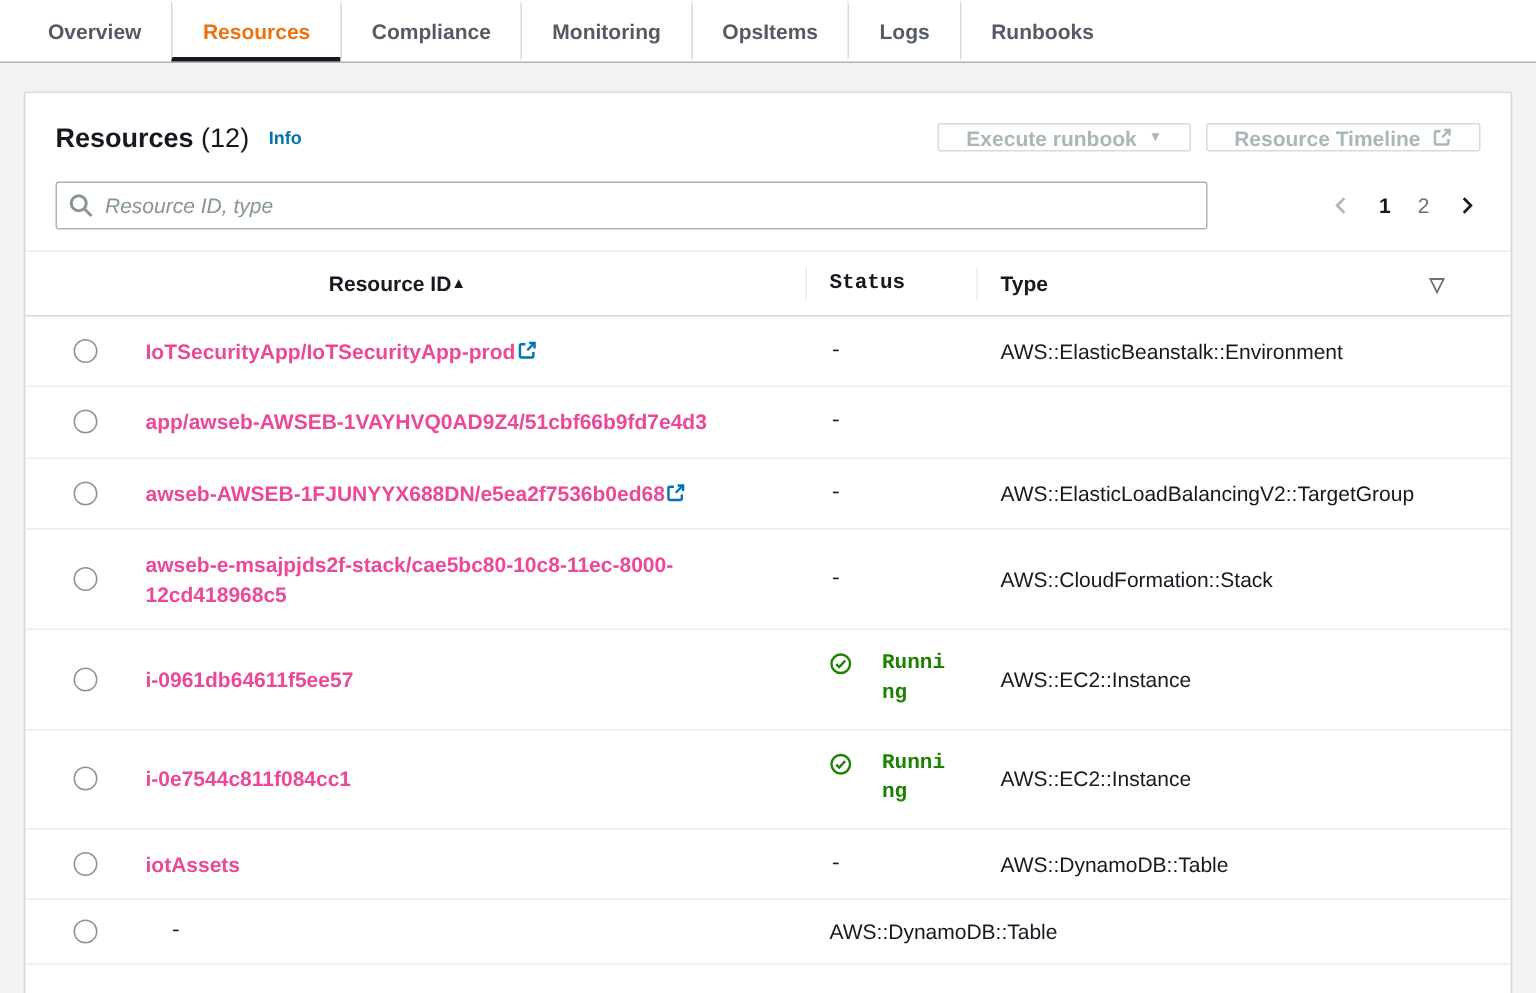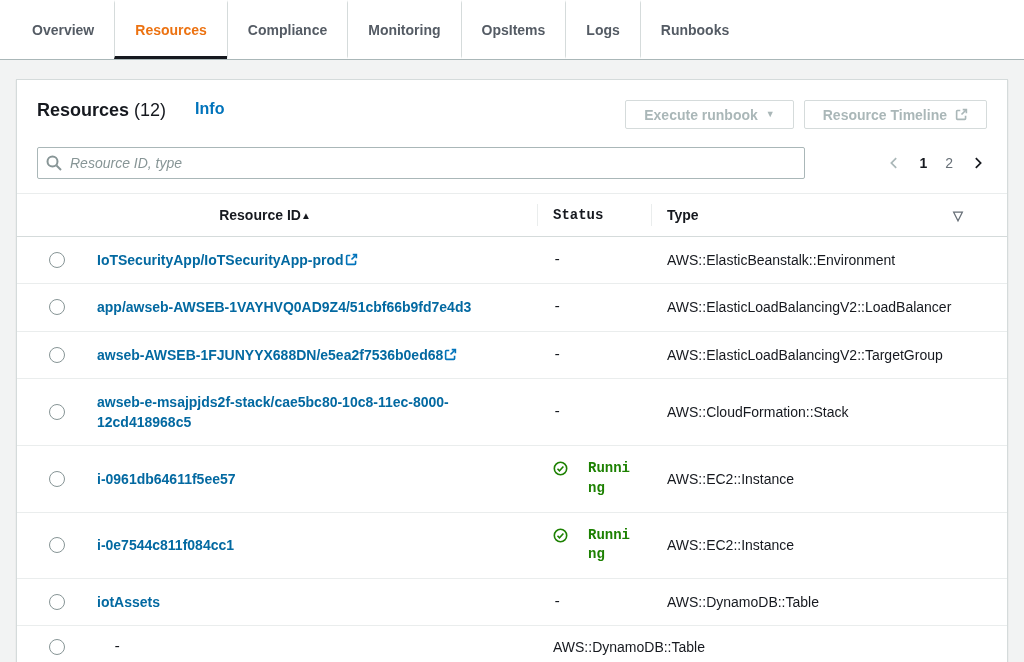--- a/index.html
+++ b/index.html
@@ -11,21 +11,21 @@
     background: #f2f3f3;
   }
 
   
   .tabbar {
     display: flex;
     align-items: stretch;
     background: #ffffff;
     border-bottom: 1px solid #aab7b8;
     padding-left: 12px;
-    height: 60px;
+    height: 42px;
   }
   .tab {
     display: flex;
     align-items: center;
     padding: 0 20px;
     font-weight: 700;
     font-size: 14px;
     color: #545b64;
     cursor: pointer;
     border-bottom: 3px solid transparent;
@@ -48,35 +48,35 @@
   .card-header {
     display: flex;
     justify-content: space-between;
     align-items: flex-start;
     padding: 20px 20px 10px 20px;
   }
   .panel-title { font-size: 18px; font-weight: 400; }
   .panel-title .t { font-weight: 700; color: #16191f; }
   .panel-title .count { font-weight: 400; color: #16191f; }
   .panel-title .info {
-    font-size: 16px;
+    font-size: 12px;
     font-weight: 700;
     color: #0073bb;
-    margin-left: 24px;
+    margin-left: 8px;
     position: relative;
     top: -2px;
     text-decoration: none;
     cursor: pointer;
   }
   .actions { display: flex; gap: 10px; }
   .btn {
     display: inline-flex;
     align-items: center;
     gap: 8px;
-    height: 29px;
+    height: 19px;
     padding: 0 18px;
     background: #ffffff;
     border: 1px solid #d5dbdb;
     border-radius: 2px;
     font-family: "Liberation Sans", sans-serif;
     font-size: 14px;
     font-weight: 700;
     color: #aab7b8;
     cursor: pointer;
     white-space: nowrap;
@@ -171,21 +171,21 @@
 
   .radio {
     width: 16px; height: 16px;
     border: 1px solid #879596;
     border-radius: 50%;
     background: #ffffff;
     display: inline-block;
     cursor: pointer;
   }
   .rlink {
-    color: #0369a1;
+    color: #ec4899;
     font-weight: 700;
     text-decoration: none;
     cursor: pointer;
     display: inline-flex;
     align-items: baseline;
     gap: 1px;
     line-height: 1.45;
   }
   .rlink svg { position: relative; top: 1px; flex-shrink: 0; }
   .dash { color: #16191f; }
@@ -310,21 +310,20 @@
       <div class="row">
         <div class="cell sel">
             <span class="radio"></span>
           </div>
         <div class="cell rid">
           <a class="rlink">
             <span>app/awseb-AWSEB-1VAYHVQ0AD9Z4/51cbf66b9fd7e4d3</span>
           </a>
         </div>
         <div class="cell st"><span class="dash">-</span></div>
-        <div class="cell ty"><span class="type-text">AWS::ElasticLoadBalancingV2::LoadBalancer</span></div>
       </div>
 
       <div class="row">
         <div class="cell sel">
             <span class="radio"></span>
           </div>
         <div class="cell rid">
           <a class="rlink">
             <span>awseb-AWSEB-1FJUNYYX688DN/e5ea2f7536b0ed68</span>
             <span>

